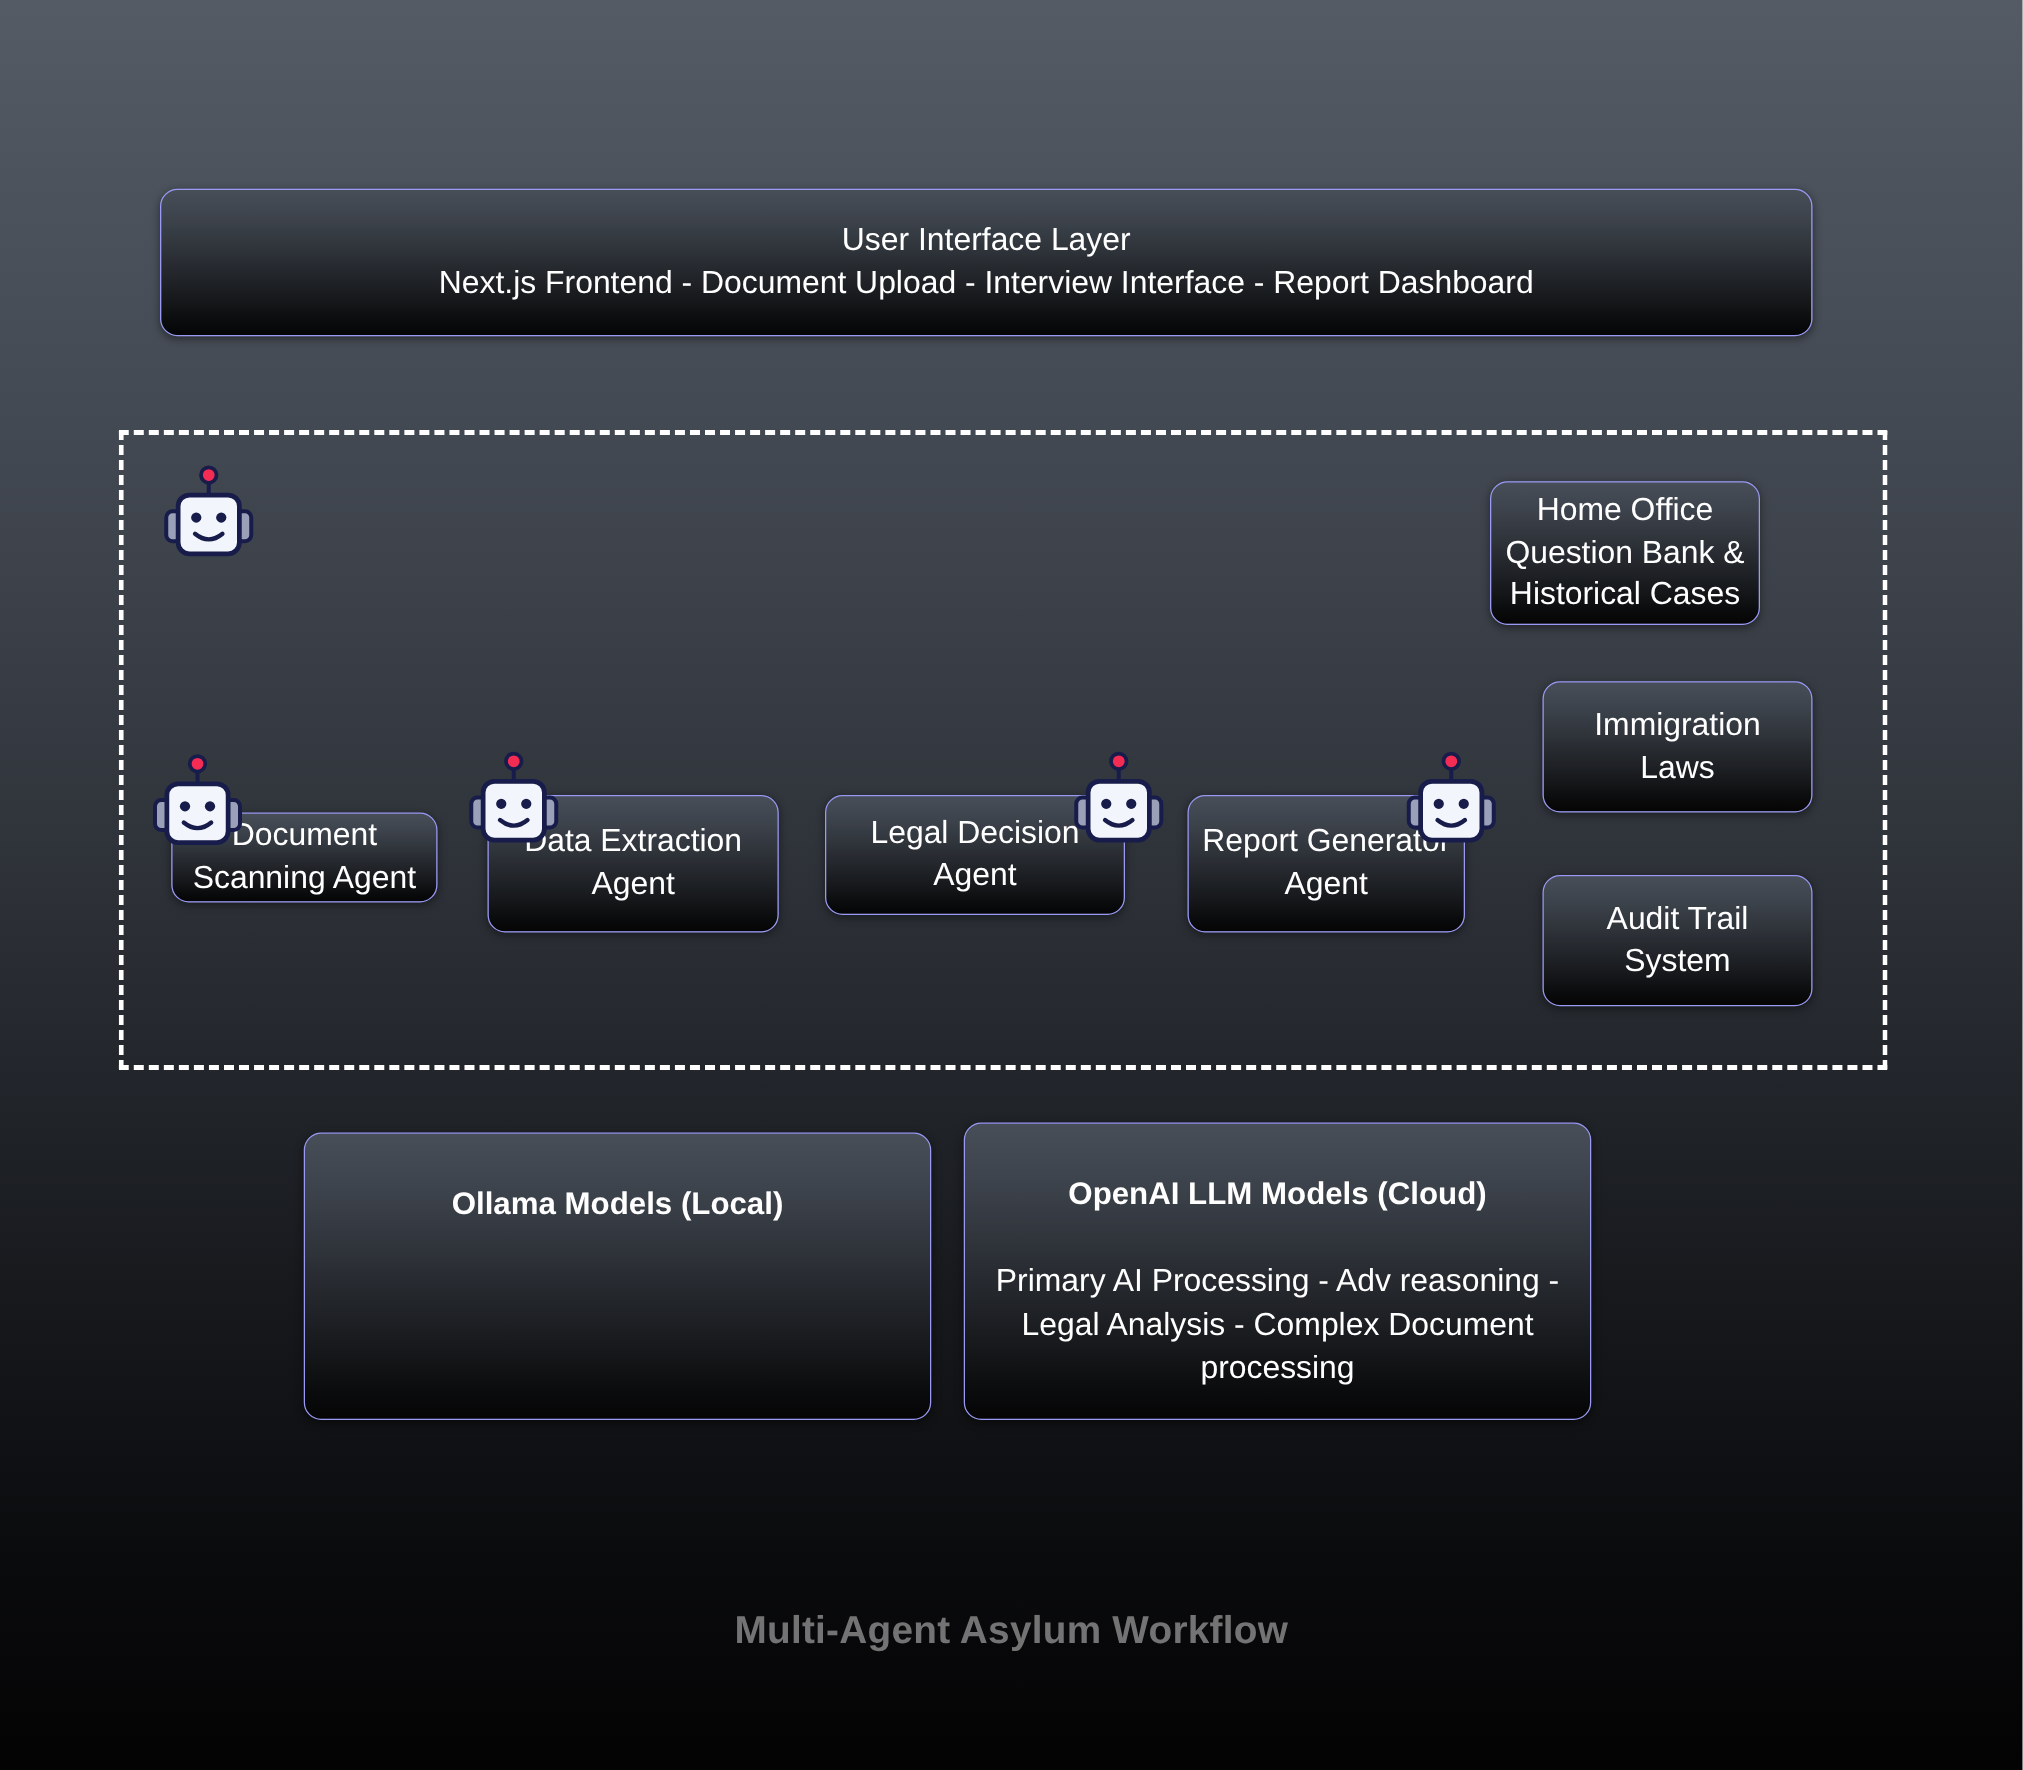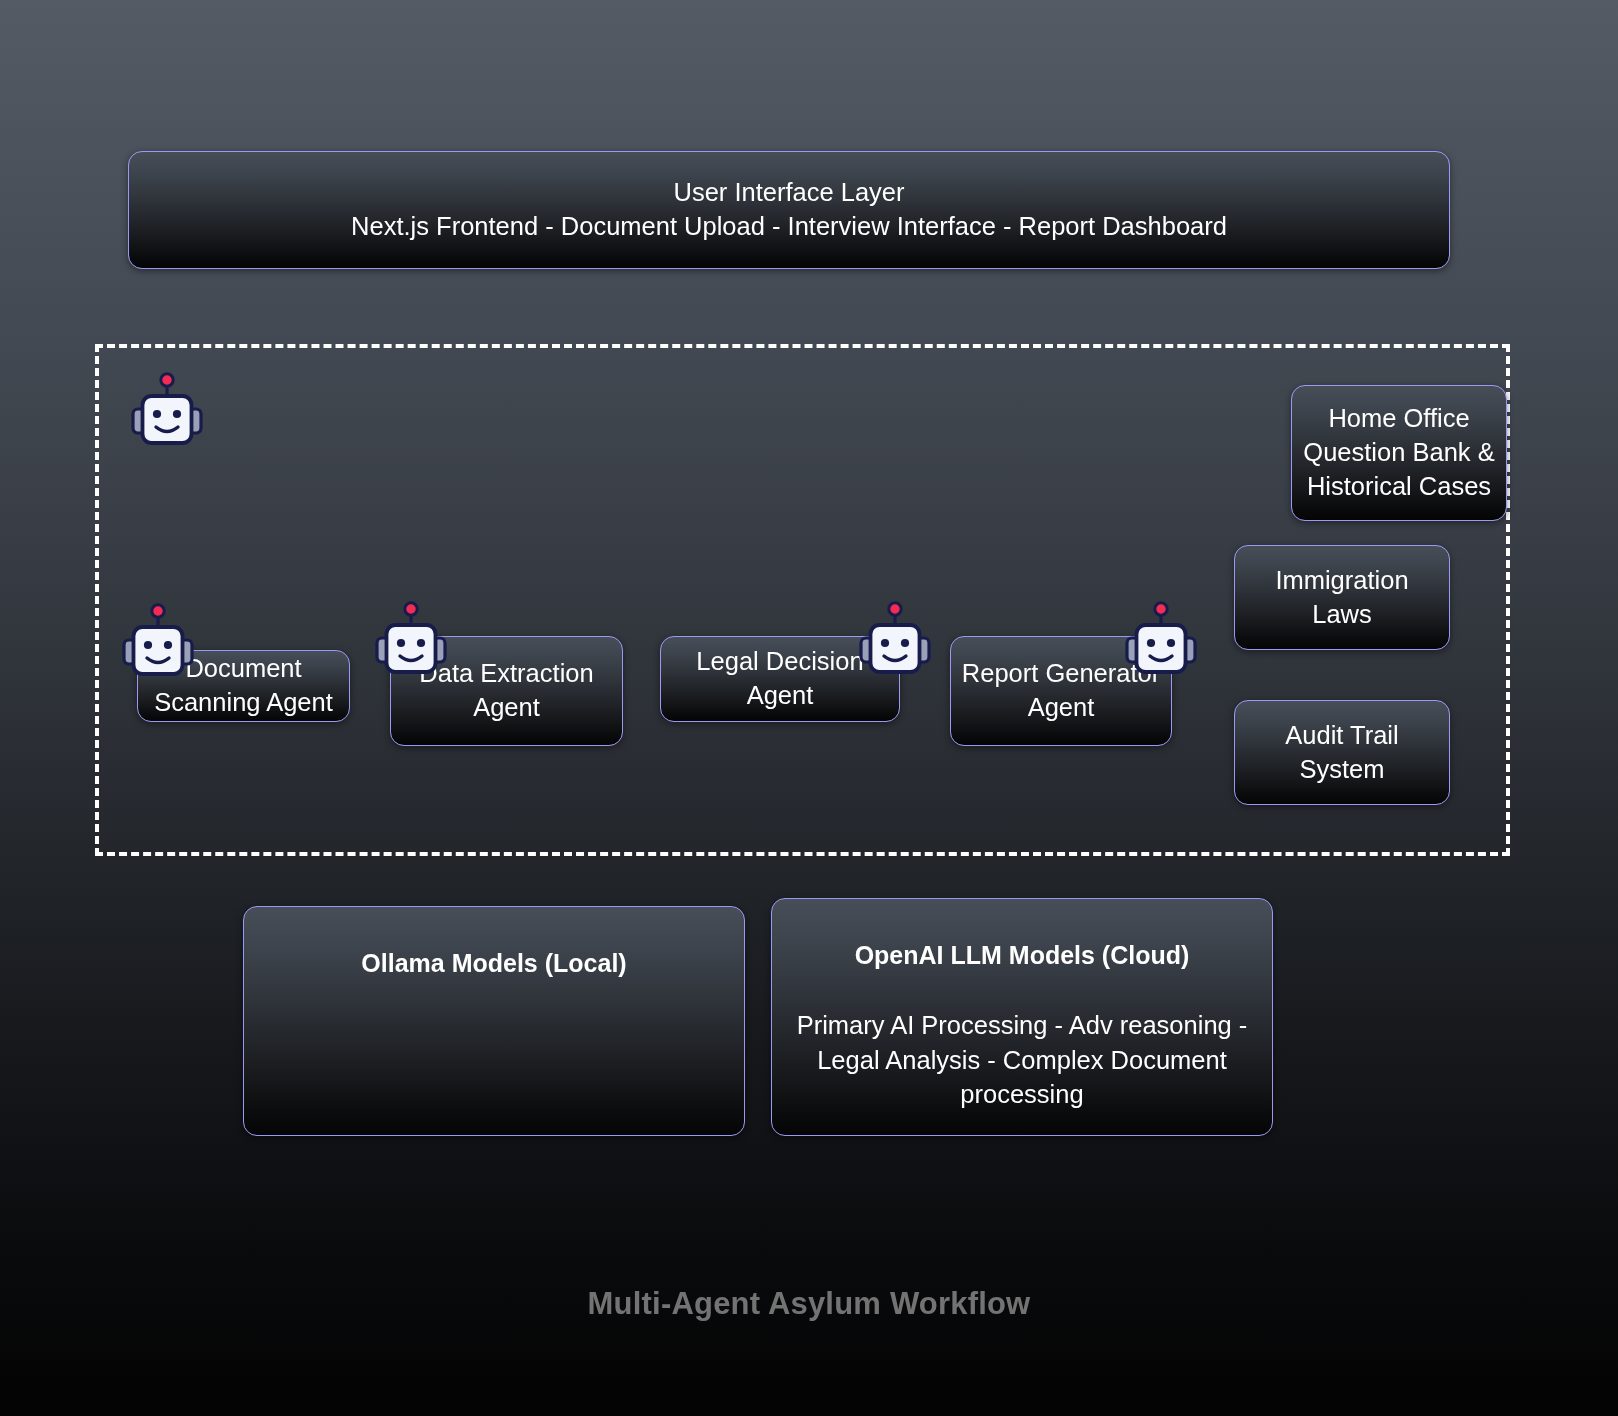--- a/index.html
+++ b/index.html
@@ -73,26 +73,26 @@
   
   #orchestration {
     left: 137px; top: 399px; width: 1033px; height: 116px;
     font-size: 25.5px;
   }
 
   
   .agent-node { font-size: 25.5px; }
   #agent-doc-scan  { left: 137px;  top: 650px; width: 213px; height: 72px; }
   #agent-data-ext  { left: 390px;  top: 636px; width: 233px; height: 110px; }
-  #agent-legal     { left: 660px;  top: 636px; width: 240px; height: 86px; }
+  #agent-legal     { left: 660px;  top: 636px; width: 240px; height: 96px; }
   #agent-report    { left: 950px;  top: 636px; width: 222px; height: 110px; }
 
   
   .kb-node { font-size: 25.5px; }
-  #kb-question-bank { left: 1291px; top: 385px; width: 216px; height: 136px; text-align: right; }
+  #kb-question-bank { left: 1192px; top: 385px; width: 216px; height: 115px; text-align: right; }
   #kb-immigration   { left: 1234px; top: 545px; width: 216px; height: 105px; }
   #kb-audit         { left: 1234px; top: 700px; width: 216px; height: 105px; }
 
   
   .model-node {
     font-size: 25.5px;
     justify-content: flex-start;
     padding: 40px 14px 12px 14px;
   }
   .model-node .mtitle {

